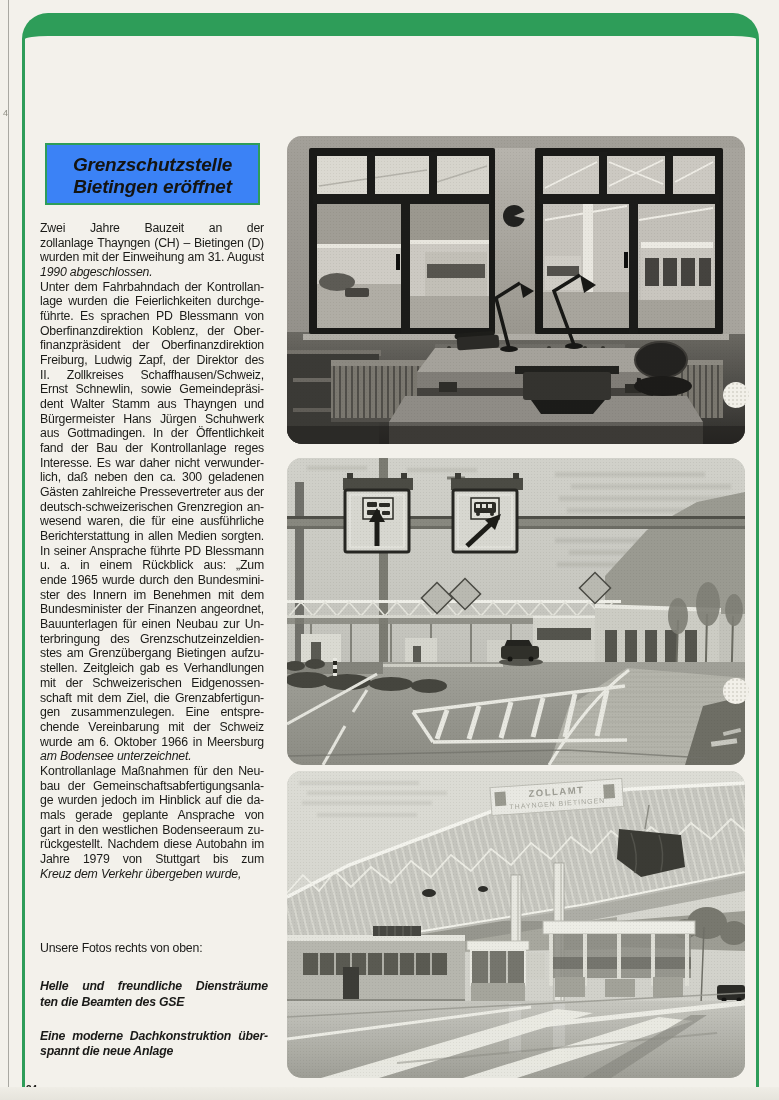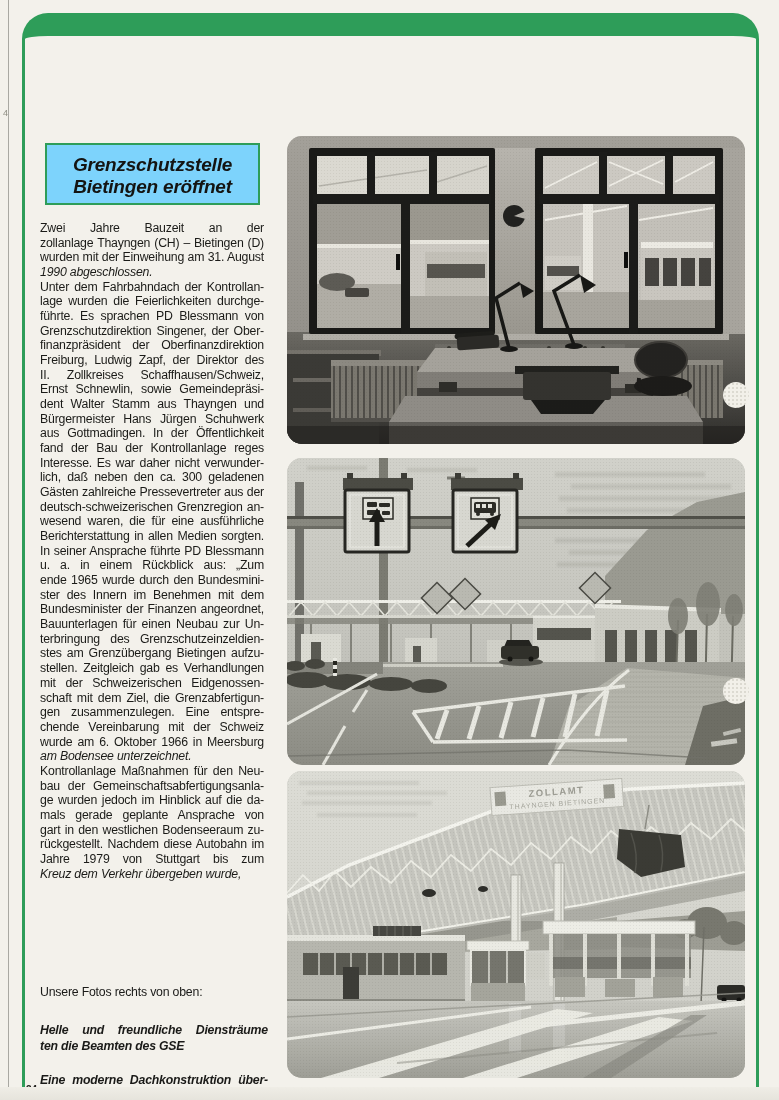--- a/index.html
+++ b/index.html
@@ -19,37 +19,37 @@
     position:absolute;left:22px;top:13px;width:737px;height:1087px;
     box-sizing:border-box;
     border-top:23px solid #2e9d59;
     border-left:3px solid #2e9d59;
     border-right:3px solid #2e9d59;
     border-radius:26px 26px 0 0;
   }
   
   .title-box{
     position:absolute;left:45px;top:143px;width:215px;height:62px;
-    box-sizing:border-box;border:2px solid #2e9d59;background:#7dd3fc;
+    box-sizing:border-box;border:2px solid #2e9d59;background:#3b82f6;
     text-align:center;padding-top:9px;
   }
   .title-box .tline{
     font-size:19px;font-weight:bold;font-style:italic;line-height:22px;
     letter-spacing:-.2px;color:#141412;
   }
   
   .article-body{
     position:absolute;left:40px;top:221px;width:224px;overflow:hidden;
     font-size:12.3px;letter-spacing:-.2px;color:#1b1b18;
   }
   .article-body .line{height:14.68px;line-height:14.68px;text-align:justify;text-align-last:justify;overflow:hidden;}
   .article-body .para .line:last-child{text-align-last:left;font-style:italic;}
   
   .captions{position:absolute;left:40px;top:940px;width:228px;font-size:12.3px;letter-spacing:-.2px;}
-  .captions .intro{line-height:16px;margin-bottom:23px;margin-top:44px;}
+  .captions .intro{line-height:16px;margin-bottom:23px;}
   .caption-item{font-style:italic;margin-bottom:18px;font-weight:bold;}
   .caption-item .line{height:15.8px;line-height:15.8px;text-align:justify;text-align-last:justify;overflow:hidden;}
   .caption-item .line:last-child{text-align-last:left;}
   .pagenum{position:absolute;left:26px;top:1084px;font-size:10px;font-weight:bold;color:#22221f;}
   
   .photo{position:absolute;left:287px;width:458px;border-radius:15px;overflow:hidden;background:#c9c8c1;}
   .photo svg{display:block;width:100%;height:100%;}
   .photo::after{ 
     content:"";position:absolute;inset:0;pointer-events:none;
     background-image:radial-gradient(rgba(40,40,35,.07) 1px,transparent 1px);
@@ -82,21 +82,21 @@
     <div class="para">
       <div class="line">Zwei Jahre Bauzeit an der Gemeinschafts-</div>
       <div class="line">zollanlage Thayngen (CH) – Bietingen (D)</div>
       <div class="line">wurden mit der Einweihung am 31. August</div>
       <div class="line">1990 abgeschlossen.</div>
     </div>
     <div class="para">
       <div class="line">Unter dem Fahrbahndach der Kontrollan-</div>
       <div class="line">lage wurden die Feierlichkeiten durchge-</div>
       <div class="line">führte. Es sprachen PD Blessmann von der</div>
-      <div class="line">Grenzschutzdirektion Singener, der Ober-</div>
+      <div class="line">Oberfinanzdirektion Koblenz, der Ober-</div>
       <div class="line">finanzpräsident der Oberfinanzdirektion</div>
       <div class="line">Freiburg, Ludwig Zapf, der Direktor des</div>
       <div class="line">II. Zollkreises Schaffhausen/Schweiz,</div>
       <div class="line">Ernst Schnewlin, sowie Gemeindepräsi-</div>
       <div class="line">dent Walter Stamm aus Thayngen und</div>
       <div class="line">Bürgermeister Hans Jürgen Schuhwerk</div>
       <div class="line">aus Gottmadingen. In der Öffentlichkeit</div>
       <div class="line">fand der Bau der Kontrollanlage reges</div>
       <div class="line">Interesse. Es war daher nicht verwunder-</div>
       <div class="line">lich, daß neben den ca. 300 geladenen</div>

